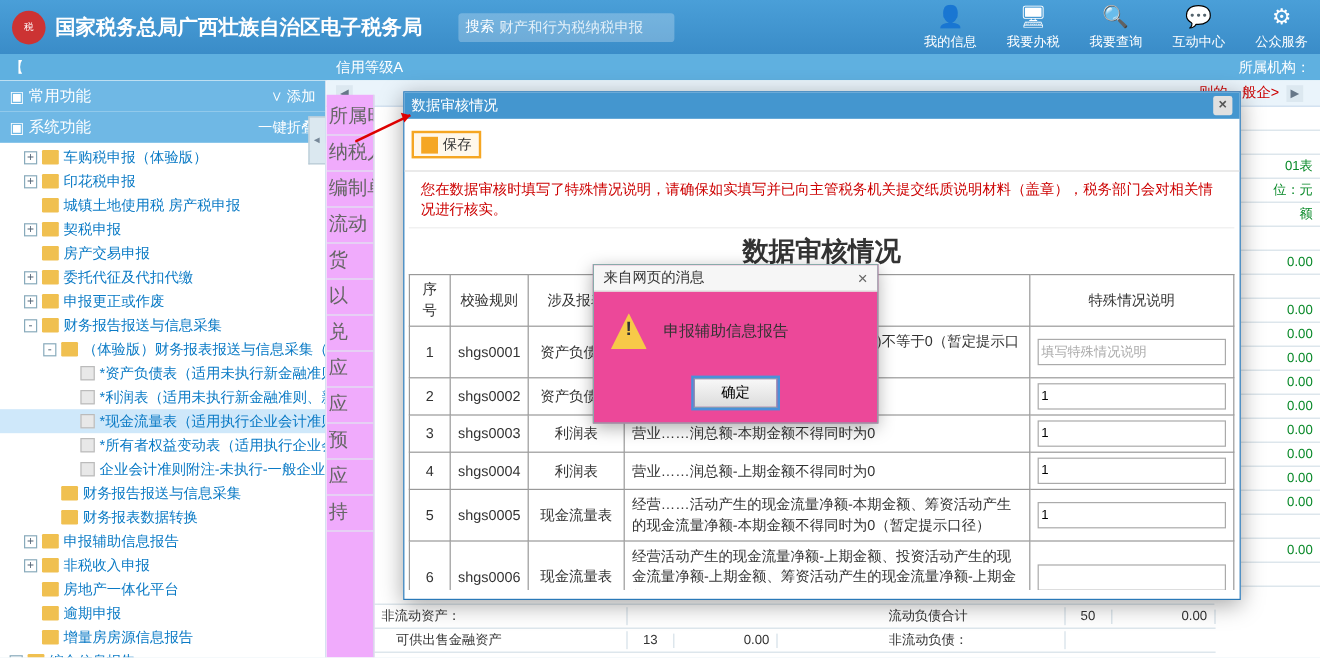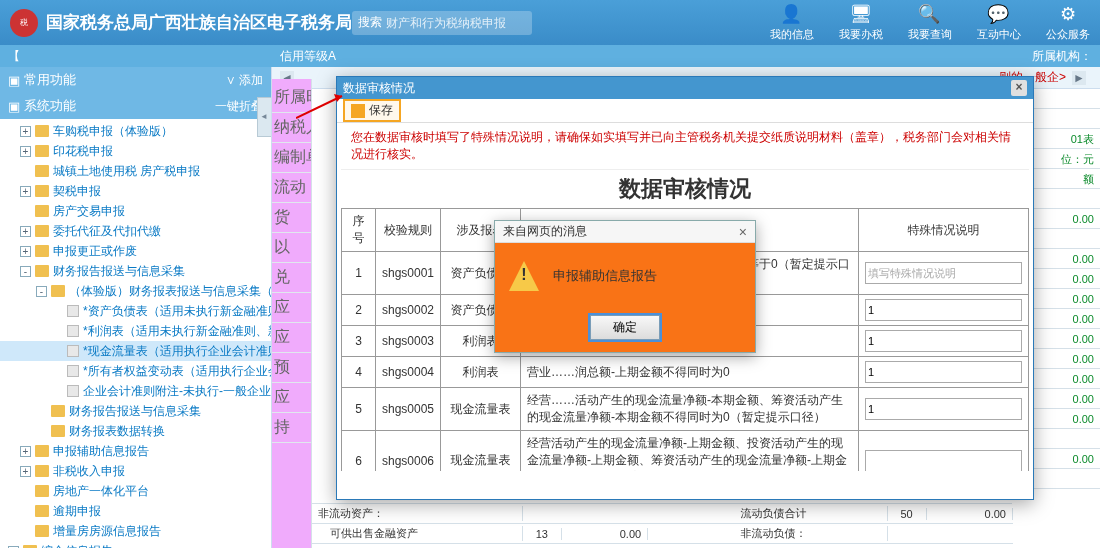--- a/index.html
+++ b/index.html
@@ -1,20 +1,20 @@
 <!DOCTYPE html>
 <html><head>
 <meta charset="utf-8">
 <style>
 *{box-sizing:border-box;margin:0;padding:0;font-family:"Microsoft YaHei",Arial,sans-serif}
 body{width:1100px;height:548px;overflow:hidden;background:#e8f0f5;font-size:12px;color:#333}
 .header{height:45px;background:linear-gradient(180deg,#4a9fd8 0%,#3a8cc8 100%);display:flex;align-items:center;padding:0 10px;color:#fff}
 .logo-badge{width:28px;height:28px;border-radius:50%;background:#c33;margin-right:8px;display:flex;align-items:center;justify-content:center;font-size:8px}
 .header-title{font-size:17px;font-weight:bold}
-.search-box{display:flex;align-items:center;background:rgba(255,255,255,.25);border-radius:3px;padding:2px 6px;height:24px}
+.search-box{margin-left:30px;display:flex;align-items:center;background:rgba(255,255,255,.25);border-radius:3px;padding:2px 6px;height:24px}
 .search-label{font-size:12px;margin-right:4px}
 .search-input{background:transparent;border:none;color:#fff;font-size:12px;width:140px;outline:none}
 .search-input::placeholder{color:rgba(255,255,255,.8)}
 .header-icons{margin-left:auto;display:flex;gap:25px}
 .hicon{text-align:center;font-size:11px;cursor:pointer}
 .hicon-glyph{font-size:18px;display:block;margin-bottom:2px}
 .subbar{height:22px;background:#5fb0e0;display:flex;align-items:center;padding:0 8px;color:#fff;font-size:12px}
 .subbar-r{margin-left:auto}
 .main{display:flex;height:481px}
 .sidebar{width:272px;background:#fff;border-right:1px solid #cde;overflow:hidden;position:relative}
@@ -35,34 +35,34 @@
 .tab-marq{height:22px;background:#eaf4fb;border-bottom:1px solid #cde;display:flex;align-items:center;padding:0 8px;font-size:12px;color:#c00;overflow:hidden;white-space:nowrap}
 .tab-arrow{width:14px;height:14px;background:#dce8f0;text-align:center;line-height:14px;color:#678;margin-right:6px;flex-shrink:0}
 .bg-row{display:flex;border-bottom:1px solid #d5e0e8;height:20px;align-items:center;font-size:11px}
 .bg-cell{border-right:1px solid #d5e0e8;padding:0 6px;overflow:hidden;white-space:nowrap}
 .bg-cell.num{text-align:right;width:90px}
 .bg-cell.lbl{width:220px}
 .bg-cell.idx{width:40px;text-align:center}
 .modal{position:absolute;left:336px;top:76px;width:698px;height:424px;background:#fff;border:1px solid #2a79b8;box-shadow:0 4px 18px rgba(0,0,0,.35);z-index:20}
 .modal-title{height:22px;background:#4496cf;color:#fff;display:flex;align-items:center;padding:0 6px;font-size:12px}
 .modal-close{margin-left:auto;width:16px;height:16px;background:#e0e0e0;color:#555;text-align:center;line-height:15px;border-radius:2px;cursor:pointer;font-weight:bold}
-.modal-toolbar{height:24px;border-bottom:1px solid #ddd;display:flex;align-items:center;padding:0 6px}
+.modal-toolbar{height:44px;border-bottom:1px solid #ddd;display:flex;align-items:center;padding:0 6px}
 .save-btn{display:flex;align-items:center;gap:4px;border:2px solid #f5a623;padding:1px 6px;cursor:pointer;background:#fff8ec;font-size:12px}
 .save-icon{width:14px;height:14px;background:#f5a623}
 .modal-warn{padding:6px 10px;color:#c00;font-size:12px;border-bottom:1px solid #eee}
 .modal-heading{text-align:center;font-size:22px;font-weight:bold;font-family:SimSun,serif;padding:4px 0}
 .audit-table{width:100%;border-collapse:collapse;font-size:12px}
 .audit-table th,.audit-table td{border:1px solid #999;padding:4px 6px;vertical-align:middle}
 .audit-table th{background:#fff;font-weight:normal;text-align:center}
 .audit-table td.c{text-align:center}
 .note-input{width:100%;height:22px;border:1px solid #aaa;font-size:11px;padding:0 2px}
 .note-input.ph::placeholder{color:#aaa}
 .modal-body{height:348px;overflow:auto;padding:0 4px}
 .arrow-line{position:absolute;left:296px;top:90px;width:50px;height:30px;z-index:25;pointer-events:none}
-.alert{position:absolute;left:494px;top:220px;width:262px;background:#f97316;border:1px solid #8aa;box-shadow:0 4px 14px rgba(0,0,0,.35);z-index:40}
+.alert{position:absolute;left:494px;top:220px;width:238px;background:#ec4899;border:1px solid #8aa;box-shadow:0 4px 14px rgba(0,0,0,.35);z-index:40}
 .alert-title{height:22px;display:flex;align-items:center;padding:0 8px;font-size:12px;background:#f6f6f6;border-bottom:1px solid #ddd}
 .alert-title .x{margin-left:auto;cursor:pointer;font-size:14px;color:#666}
 .alert-body{display:flex;align-items:center;gap:14px;padding:18px 14px;font-size:13px}
 .warn-icon{width:30px;height:30px;position:relative}
 .warn-icon::before{content:"";position:absolute;inset:0;background:conic-gradient(#f7c948 0 360deg);clip-path:polygon(50% 0,100% 100%,0 100%)}
 .warn-icon::after{content:"!";position:absolute;left:0;right:0;top:5px;text-align:center;font-weight:bold;color:#333;font-size:16px}
 .alert-foot{text-align:center;padding:6px 0 12px}
 .ok-btn{padding:3px 22px;background:linear-gradient(#f8f8f8,#dcdcdc);border:1px solid #7a9db8;outline:2px solid #4a90d9;cursor:pointer;font-size:12px}
 .side-strip{position:absolute;left:0;top:12px;width:40px;bottom:0;background:#f0abfc;border-right:1px solid #d5e0e8;font-size:16px;color:#666;padding-top:4px}
 .strip-lbl{padding:4px 2px;border-bottom:1px solid #e0e8ee;text-align:left;white-space:nowrap;overflow:hidden}

